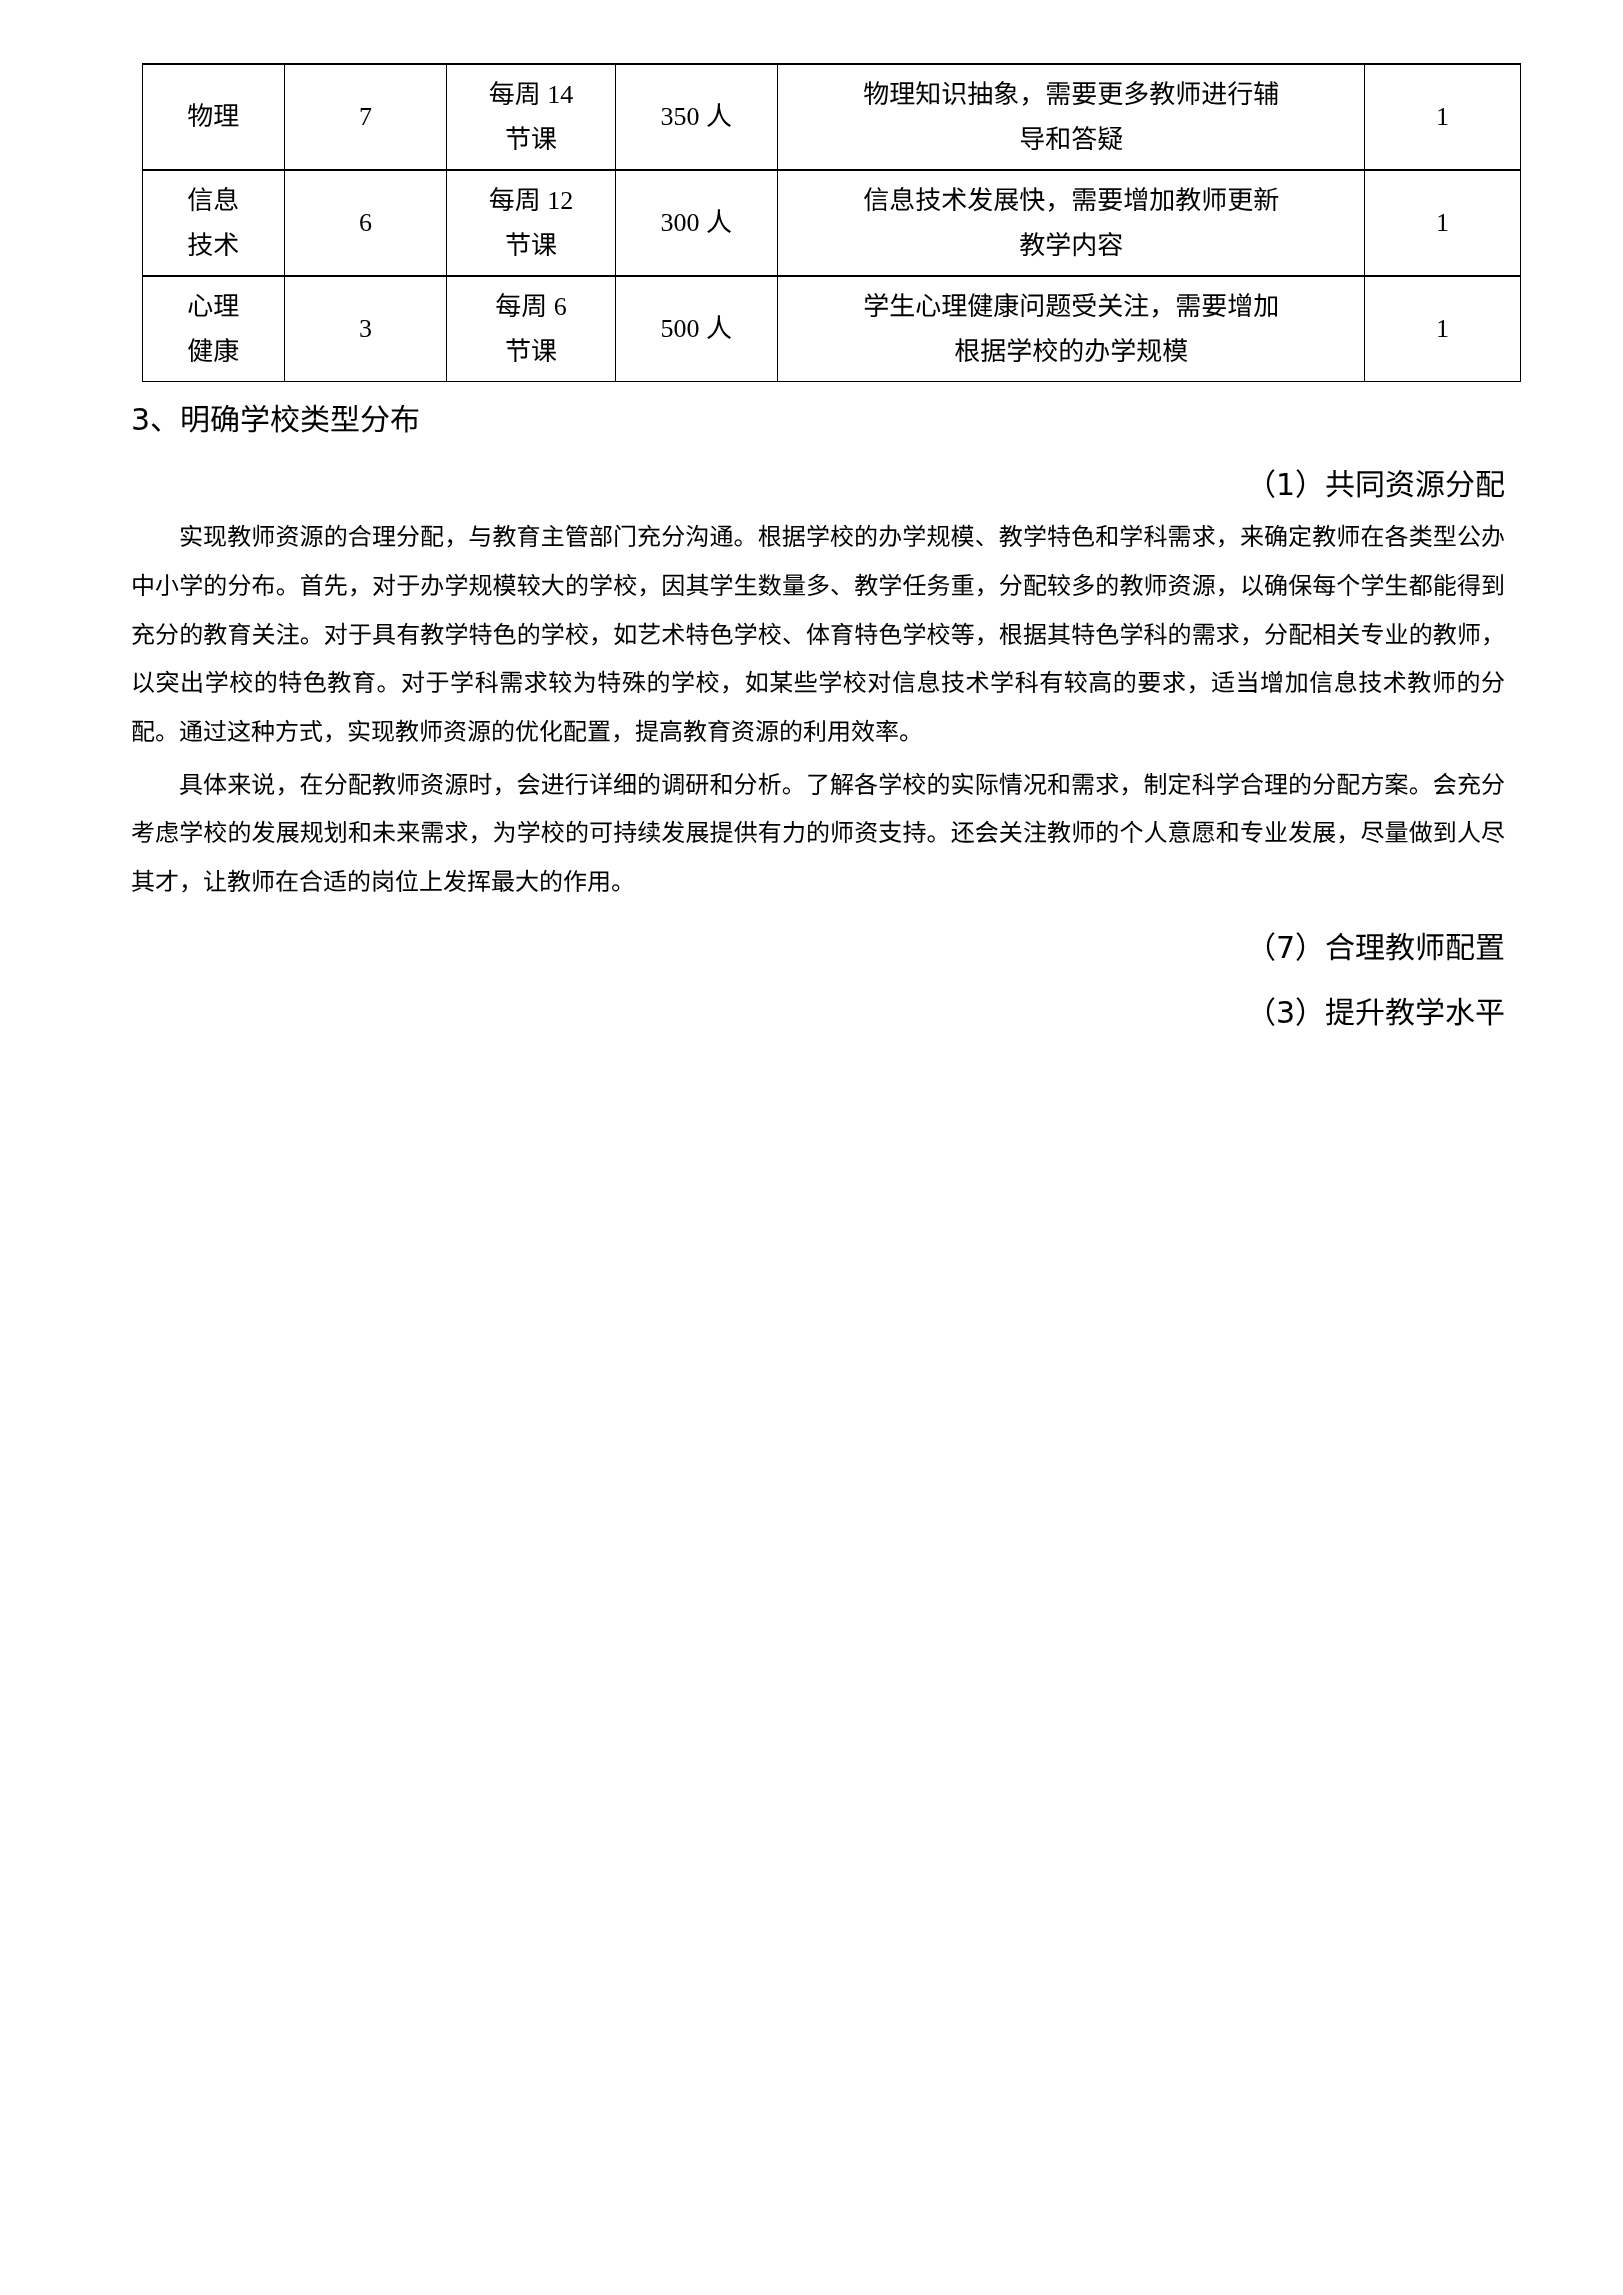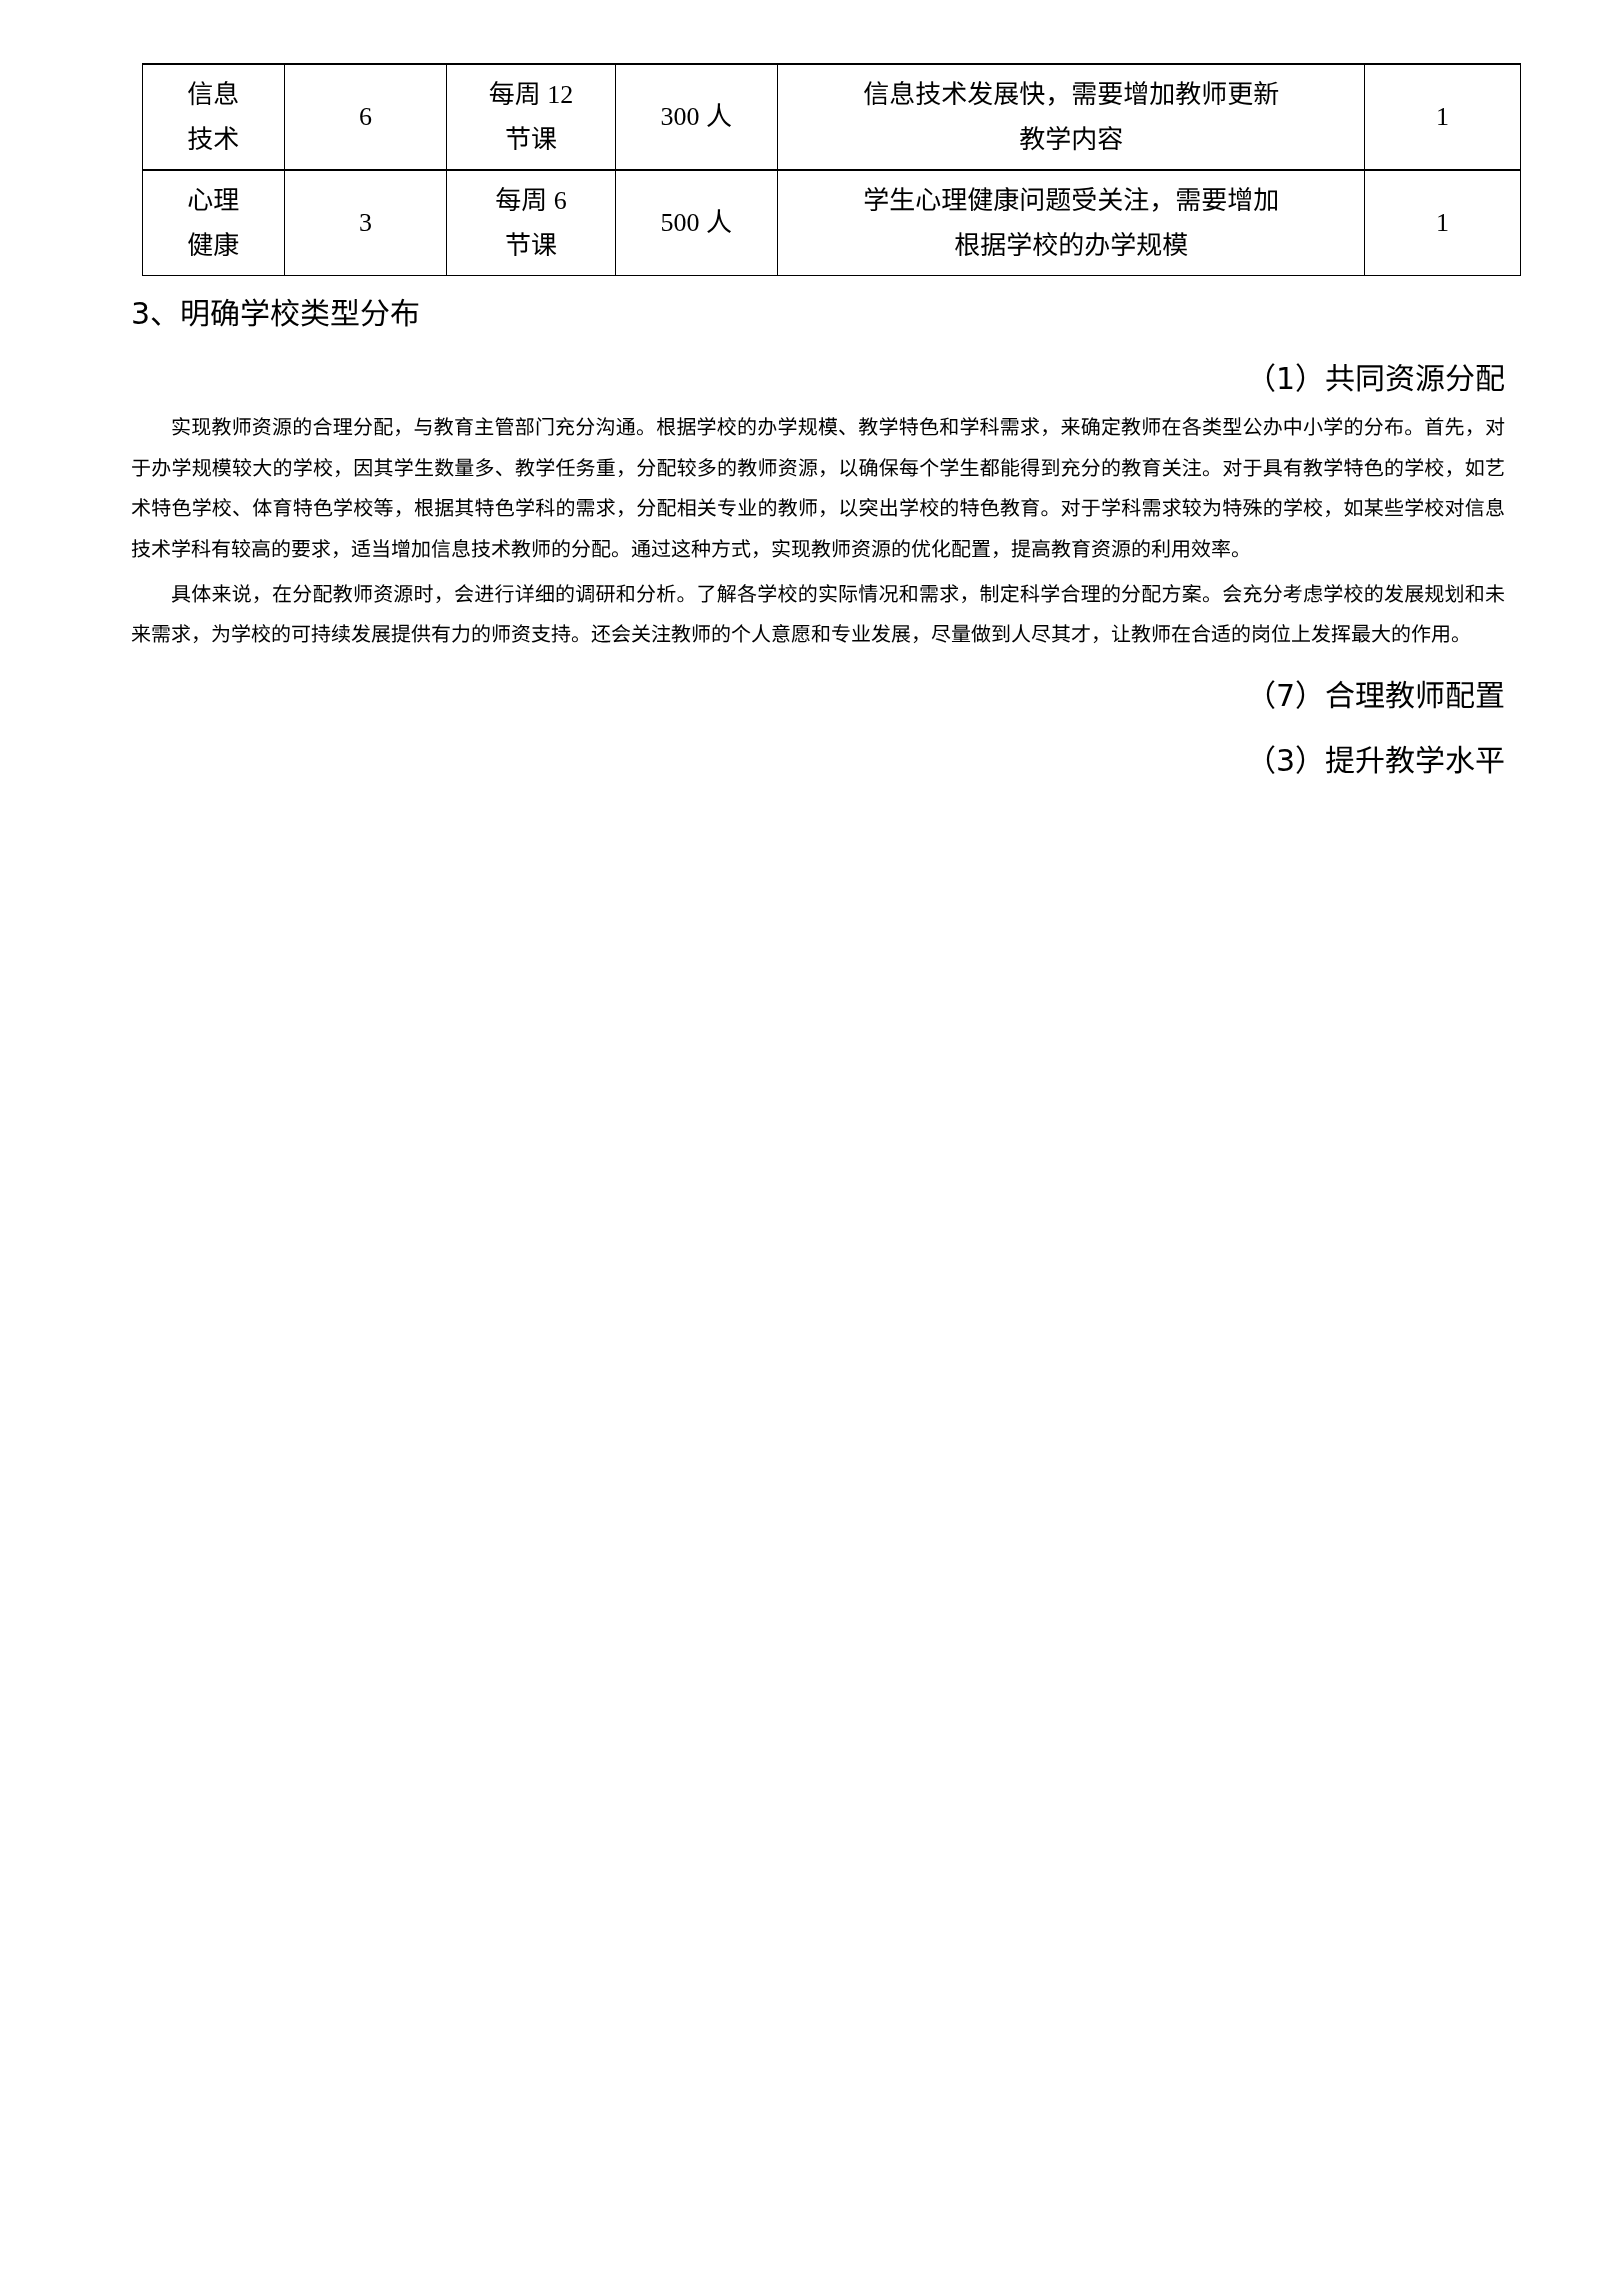--- a/index.html
+++ b/index.html
@@ -63,37 +63,55 @@
     font-size: 30px;
     line-height: 1.6;
     margin: 11.8px 0 3.9px 0;
     letter-spacing: 0px;
   }
   h2.sec-heading { margin-top: 14.4px; }
   h3.sub-heading { margin-top: 17px; text-align: right; }
 
   
   p.body-para {
-    font-size: 20px;
+    font-size: 24px;
     line-height: 2.03;
     margin: 3.9px 0 3.9px 0;
     text-align: justify;
     text-justify: inter-ideograph;
     text-indent: 2em;
     font-family: "Liberation Serif", "DejaVu Serif", serif;
   }
 </style>
 </head>
 <body>
 
 <div class="page">
   <div class="content">
 
     <table class="data-table">
       <tbody>
+        <tr class="row-top">
+          <td class="c-subject"><span>物理</span></td>
+          <td class="c-count"><span>7</span></td>
+          <td class="c-lessons">
+            <span class="cellwrap">
+              <span class="ln">每周 14</span>
+              <span class="ln">节课</span>
+            </span>
+          </td>
+          <td class="c-students"><span>350 人</span></td>
+          <td class="c-reason">
+            <span class="cellwrap">
+              <span class="ln">物理知识抽象，需要更多教师进行辅</span>
+              <span class="ln">导和答疑</span>
+            </span>
+          </td>
+          <td class="c-num"><span>1</span></td>
+        </tr>
 
         <tr class="row-top">
           <td class="c-subject">
             <span class="cellwrap">
               <span class="ln">信息</span>
               <span class="ln">技术</span>
             </span>
           </td>
           <td class="c-count"><span>6</span></td>
           <td class="c-lessons">

